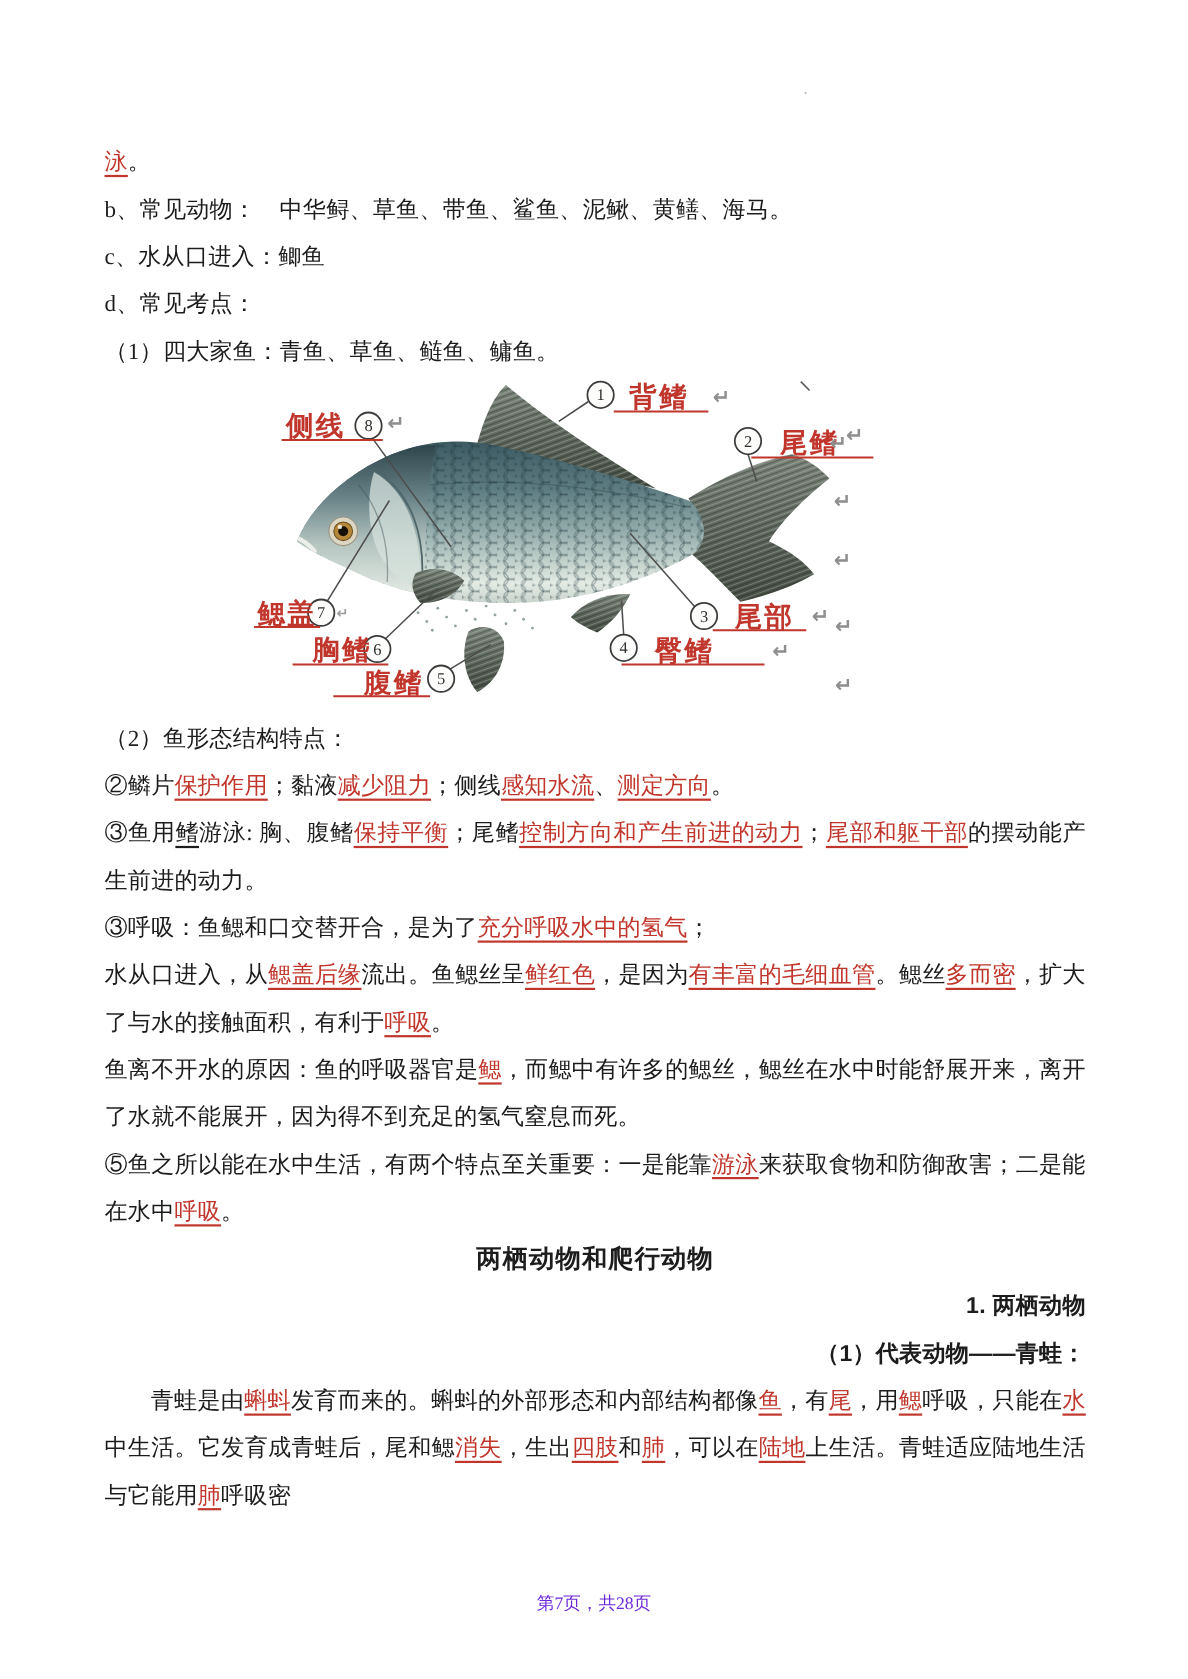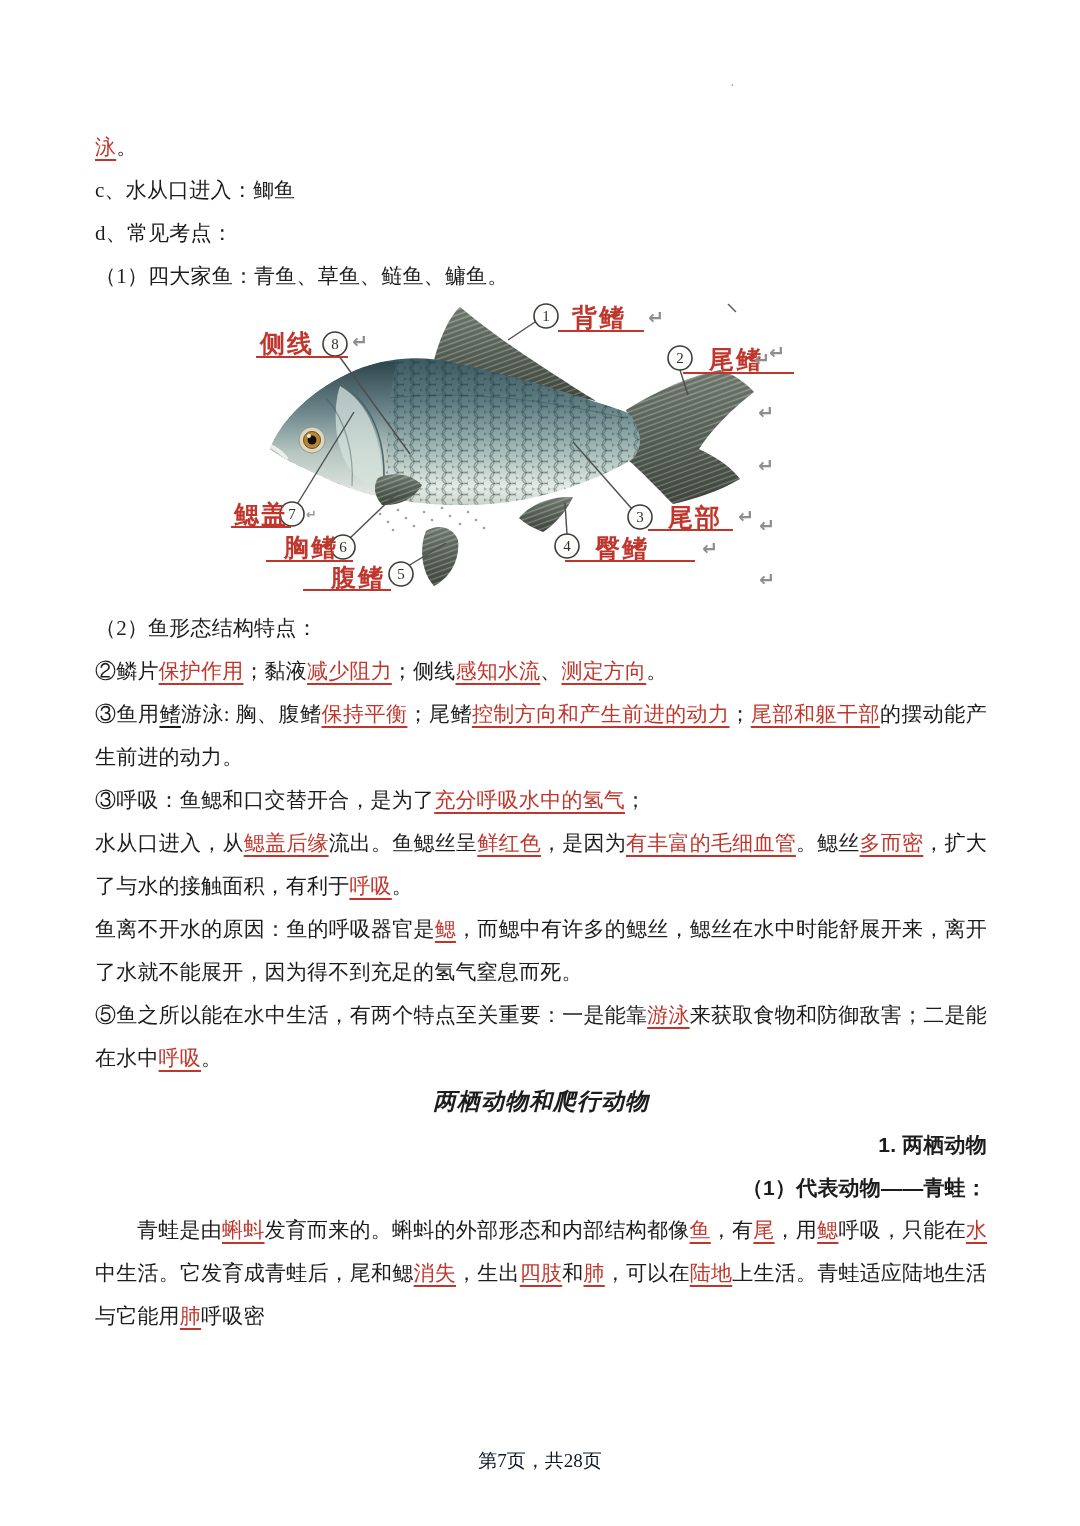--- a/index.html
+++ b/index.html
@@ -20,21 +20,21 @@
   .content {
     position:absolute; left:95px; top:126px; width:892px;
   }
   .para {
     font-size:21px; line-height:43px; color:#1c1c1c;
     text-align:justify; letter-spacing:0.2px;
   }
   .para.heading {
     text-align:center;
     font-family:"Liberation Sans","DejaVu Sans",sans-serif;
-    font-weight:700; font-size:23px; letter-spacing:1px;font-style:italic;
+    font-weight:700; font-size:23px; letter-spacing:1px;
   }
   .para.subhead {
     font-family:"Liberation Sans","DejaVu Sans",sans-serif;
     font-weight:700; font-size:21px; text-align:right;
   }
   .para.indent { text-indent:2em; }
   .seg-n { }
   .seg-r {
     color:var(--red);
     text-decoration:underline;
@@ -45,21 +45,21 @@
     text-decoration:underline;
     text-decoration-thickness:1.5px;
     text-underline-offset:5px;
   }
   .diagram {
     margin:4px 0 0 133px;
     width:572px; height:305px; position:relative;
   }
   .footer {
     position:absolute; left:0; top:1448px; width:100%;
-    text-align:center; font-size:19px; color:#0f172a;
+    text-align:center; font-size:16px; color:#6d28d9;
     font-family:"Liberation Serif","DejaVu Serif",serif;
   }
   
   .lbl  { fill:var(--red); font-family:"Liberation Serif","DejaVu Serif",serif;
           font-size:25px; font-weight:700; letter-spacing:2px; }
   .numt { fill:#2f2f2f; font-family:"Liberation Serif",serif; font-size:15px;
           text-anchor:middle; }
   .numc { fill:#fdfdfb; stroke:#3c3c3c; stroke-width:1.6; }
   .redline { stroke:var(--red); stroke-width:1.8; }
   .leader  { stroke:#4d4d4d; stroke-width:1.4; fill:none; }
@@ -70,20 +70,21 @@
 <body>
 
 <div class="page">
 
   <div class="stray-top">·</div>
 
   <div class="content">
 
     <div id="content-top">
         <div class="para"><span class="seg-r">泳</span><span class="seg-n">。</span></div>
+        <div class="para"><span class="seg-n">b、常见动物：　中华鲟、草鱼、带鱼、鲨鱼、泥鳅、黄鳝、海马。</span></div>
         <div class="para"><span class="seg-n">c、水从口进入：鲫鱼</span></div>
         <div class="para"><span class="seg-n">d、常见考点：</span></div>
         <div class="para"><span class="seg-n">（1）四大家鱼：青鱼、草鱼、鲢鱼、鳙鱼。</span></div>
       </div>
 
     <div class="diagram">
       <svg width="572" height="305" viewBox="0 0 572 305">
         <defs>
           <linearGradient id="bodyGrad" x1="0" y1="0" x2="0" y2="1">
             <stop offset="0" stop-color="#3d5a62"></stop>

